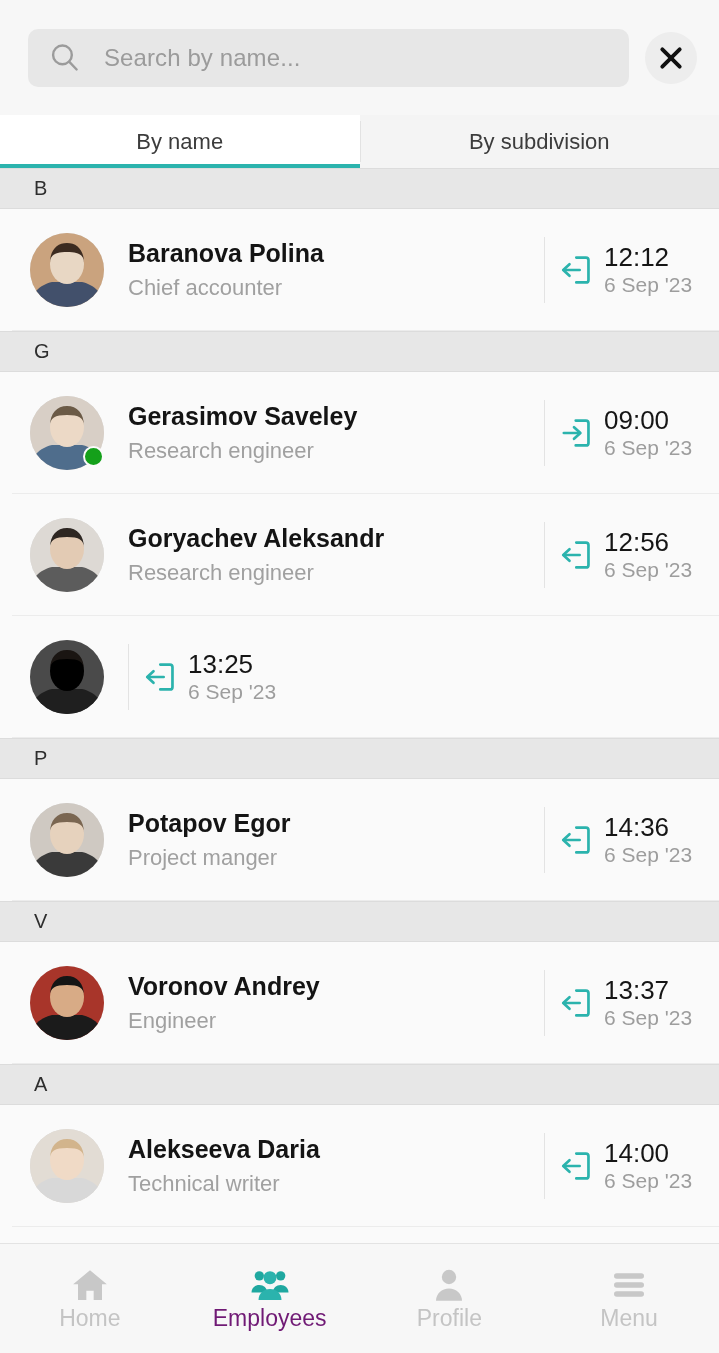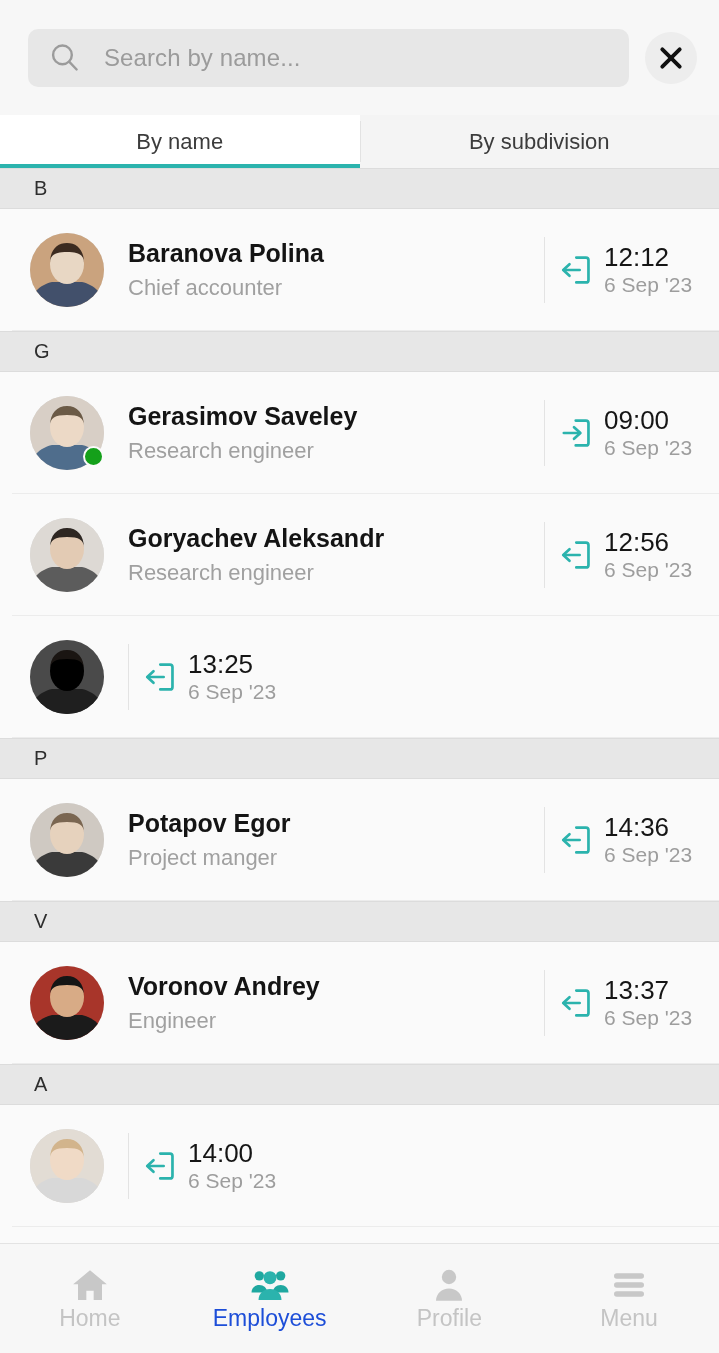--- a/index.html
+++ b/index.html
@@ -235,21 +235,21 @@
     flex-direction: column;
     align-items: center;
     justify-content: center;
     cursor: pointer;
     border: none;
     background: transparent;
     font-family: "Liberation Sans", sans-serif;
   }
   .nav-icon { width: 44px; height: 40px; display: block; }
   .nav-label { font-size: 23px; color: #c4c4c4; }
-  .nav-item.active .nav-label { color: #1d4ed8; }
+  .nav-item.active .nav-label { color: #701a75; }
 </style>
 </head>
 <body>
 
 <div id="app">
 
   <div class="search-header">
     <div class="search-box">
       <svg class="search-icon" viewBox="0 0 24 24" fill="none">
         <circle cx="10.2" cy="9.8" r="6.6" stroke="#9b9b9b" stroke-width="1.7"></circle>
@@ -477,20 +477,24 @@
          <span class="avatar">
             <svg viewBox="0 0 74 74" preserveAspectRatio="xMidYMid slice">
     <rect width="74" height="74" fill="#e2dcd4"></rect>
     <path d="M0 74c0-14 10-22 22-25h30c12 3 22 11 22 25z" fill="#d8d8d8"></path>
     <ellipse cx="37" cy="31" rx="17" ry="20" fill="#f0dac6"></ellipse>
     <path d="M20 30c0-13 7-20 17-20s17 7 17 20c0-8-5-11-17-11s-17 3-17 11z" fill="#d2b48c"></path>
   </svg>
           </span>
 
        </div>
+       <div class="row-text">
+         <div class="emp-name">Alekseeva Daria</div>
+         <div class="emp-position">Technical writer</div>
+       </div>
        <div class="row-divider"></div>
        <div class="row-right">
          <span>
             <svg class="dir-icon" viewBox="0 0 24 24" fill="none">
     <path d="M12.2 3.2H19a1.8 1.8 0 0 1 1.8 1.8v14a1.8 1.8 0 0 1-1.8 1.8h-6.8" stroke="#2bb3ad" stroke-width="1.9" stroke-linecap="round" stroke-linejoin="round"></path>
     <line x1="3.4" y1="12" x2="14.6" y2="12" stroke="#2bb3ad" stroke-width="1.9" stroke-linecap="round"></line>
     <polyline points="7.4,7.9 3.0,12 7.4,16.1" stroke="#2bb3ad" stroke-width="1.9" stroke-linecap="round" stroke-linejoin="round"></polyline>
   </svg>
           </span>
          <div class="time-block">

